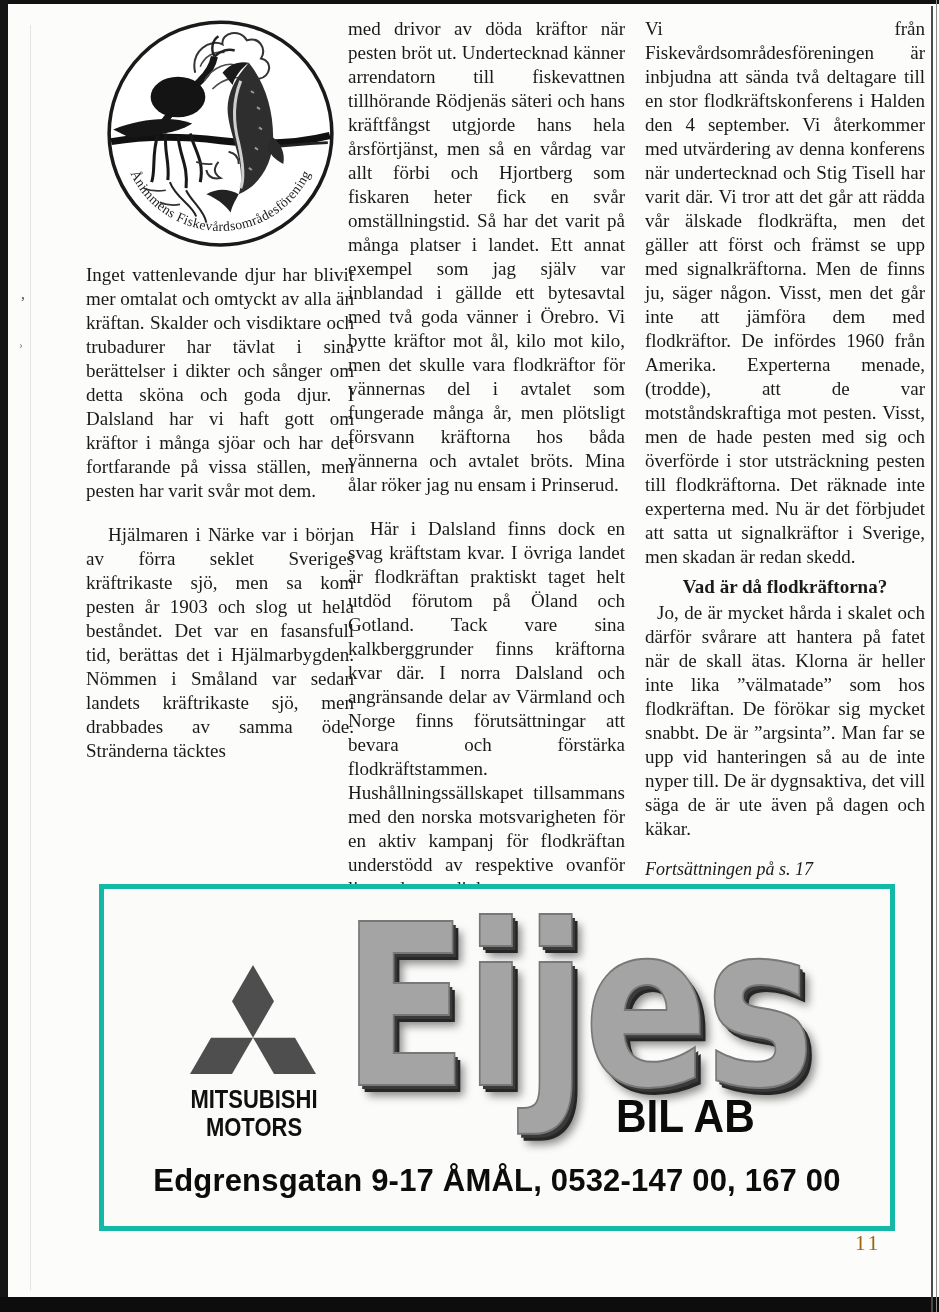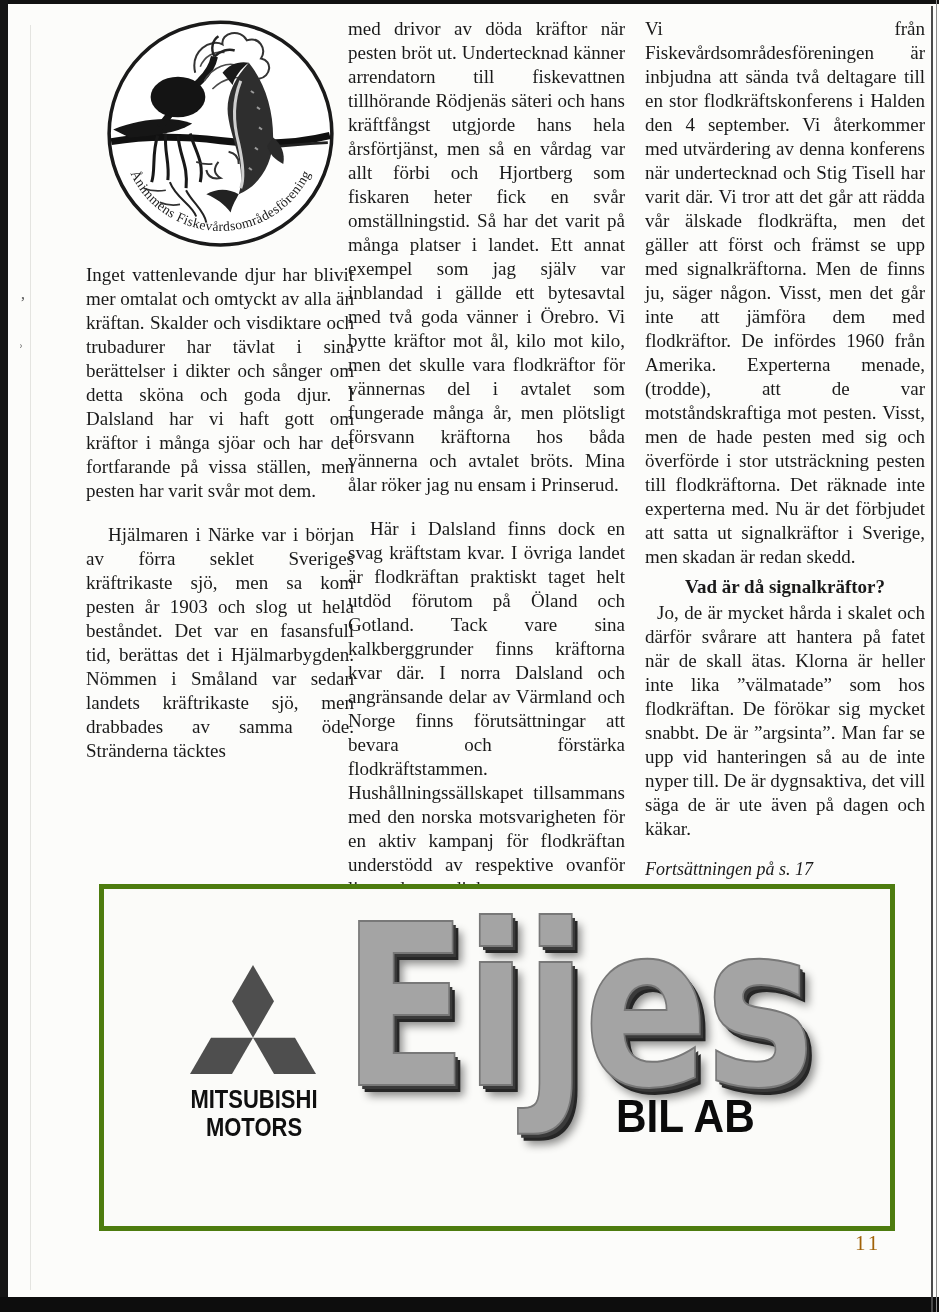--- a/index.html
+++ b/index.html
@@ -50,21 +50,21 @@
     font-style:italic;
     font-size:18px;
     padding-right:36px;
     margin-top:16px;
   }
 
   
   .ad-box {
     position:absolute; left:99px; top:884px;
     width:796px; height:347px;
-    border:5px solid #4d7c0f;
+    border:5px solid #14b8a6;
     background:#fbfbf9;
   }
   .mits-logo { position:absolute; left:86px; top:76px; }
   .mits-text {
     position:absolute; left:30px; top:196px; width:240px;
     text-align:center;
     font-family:"Liberation Sans", sans-serif;
     font-weight:bold; font-size:25px; line-height:28px;
     color:#101010;
     transform:scaleX(0.88); transform-origin:center top;
@@ -153,32 +153,33 @@
   <p class="para indent">Hjälmaren i Närke var i början av förra seklet Sveriges kräftrikaste sjö, men sa kom pesten år 1903 och slog ut hela beståndet. Det var en fasansfull tid, berättas det i Hjälmarbygden. Nömmen i Småland var sedan landets kräftrikaste sjö, men drabbades av samma öde. Stränderna täcktes</p>
 </div>
 
 <div class="col col2">
   <p class="para">med drivor av döda kräftor när pesten bröt ut. Undertecknad känner arrendatorn till fiskevattnen tillhörande Rödjenäs säteri och hans kräftfångst utgjorde hans hela årsförtjänst, men så en vårdag var allt förbi och Hjortberg som fiskaren heter fick en svår omställningstid. Så har det varit på många platser i landet. Ett annat exempel som jag själv var inblandad i gällde ett bytesavtal med två goda vänner i Örebro. Vi bytte kräftor mot ål, kilo mot kilo, men det skulle vara flodkräftor för vännernas del i avtalet som fungerade många år, men plötsligt försvann kräftorna hos båda vännerna och avtalet bröts. Mina ålar röker jag nu ensam i Prinserud.</p>
   <p class="para indent">Här i Dalsland finns dock en svag kräftstam kvar. I övriga landet är flodkräftan praktiskt taget helt utdöd förutom på Öland och Gotland. Tack vare sina kalkberggrunder finns kräftorna kvar där. I norra Dalsland och angränsande delar av Värmland och Norge finns förutsättningar att bevara och förstärka flodkräftstammen. Hushållningssällskapet tillsammans med den norska motsvarigheten för en aktiv kampanj för flodkräftan understödd av respektive ovanför liggande myndigheter.</p>
 </div>
 
 <div class="col col3">
   <p class="para">Vi från Fiskevårdsområdesföreningen är inbjudna att sända två deltagare till en stor flodkräftskonferens i Halden den 4 september. Vi återkommer med utvärdering av denna konferens när undertecknad och Stig Tisell har varit där. Vi tror att det går att rädda vår älskade flodkräfta, men det gäller att först och främst se upp med signalkräftorna. Men de finns ju, säger någon. Visst, men det går inte att jämföra dem med flodkräftor. De infördes 1960 från Amerika. Experterna menade, (trodde), att de var motståndskraftiga mot pesten. Visst, men de hade pesten med sig och överförde i stor utsträckning pesten till flodkräftorna. Det räknade inte experterna med. Nu är det förbjudet att satta ut signalkräftor i Sverige, men skadan är redan skedd.</p>
-  <p class="subhead">Vad är då signalkräftor?</p>
+  <p class="subhead">Vad är då flodkräftorna?</p>
   <p class="para" style="text-indent:12px;">Jo, de är mycket hårda i skalet och därför svårare att hantera på fatet när de skall ätas. Klorna är heller inte lika ”välmatade” som hos flodkräftan. De förökar sig mycket snabbt. De är ”argsinta”. Man far se upp vid hanteringen så au de inte nyper till. De är dygnsaktiva, det vill säga de är ute även på dagen och käkar.</p>
   <p class="continuation">Fortsättningen på s. 17</p>
 </div>
 
 <div class="ad-box">
   <svg class="mits-logo" viewBox="17 0 66 57" width="126" height="109" xmlns="http://www.w3.org/2000/svg">
     <path d="M50 0 L61 19 L50 38 L39 19 Z" fill="#4e4e4e"></path>
     <path d="M50 38 L28 38 L17 57 L39 57 Z" fill="#4e4e4e"></path>
     <path d="M50 38 L72 38 L83 57 L61 57 Z" fill="#4e4e4e"></path>
   </svg>
   <div class="mits-text">
     <div>MITSUBISHI</div>
     <div>MOTORS</div>
   </div>
   <div class="eijes">Eijes</div>
   <div class="bil-ab">BIL AB</div>
+  <div class="ad-address">Edgrensgatan 9-17 ÅMÅL, 0532-147 00, 167 00</div>
 </div>
 
 <div class="page-number">11</div>
 
 </body></html>

